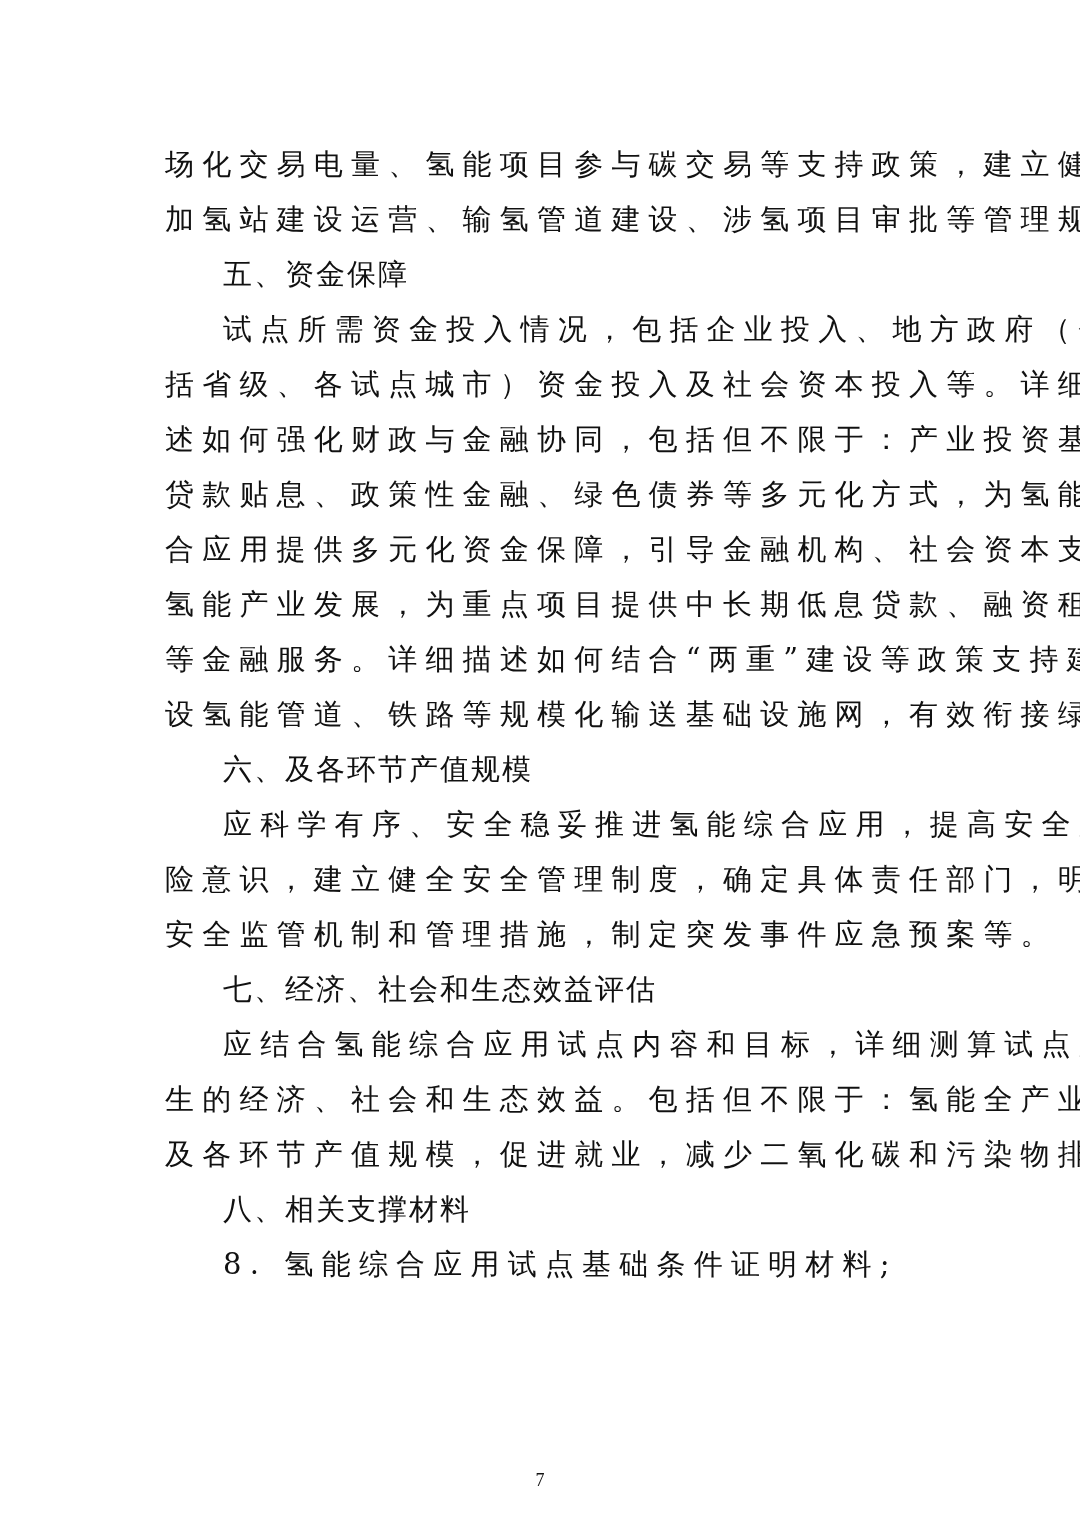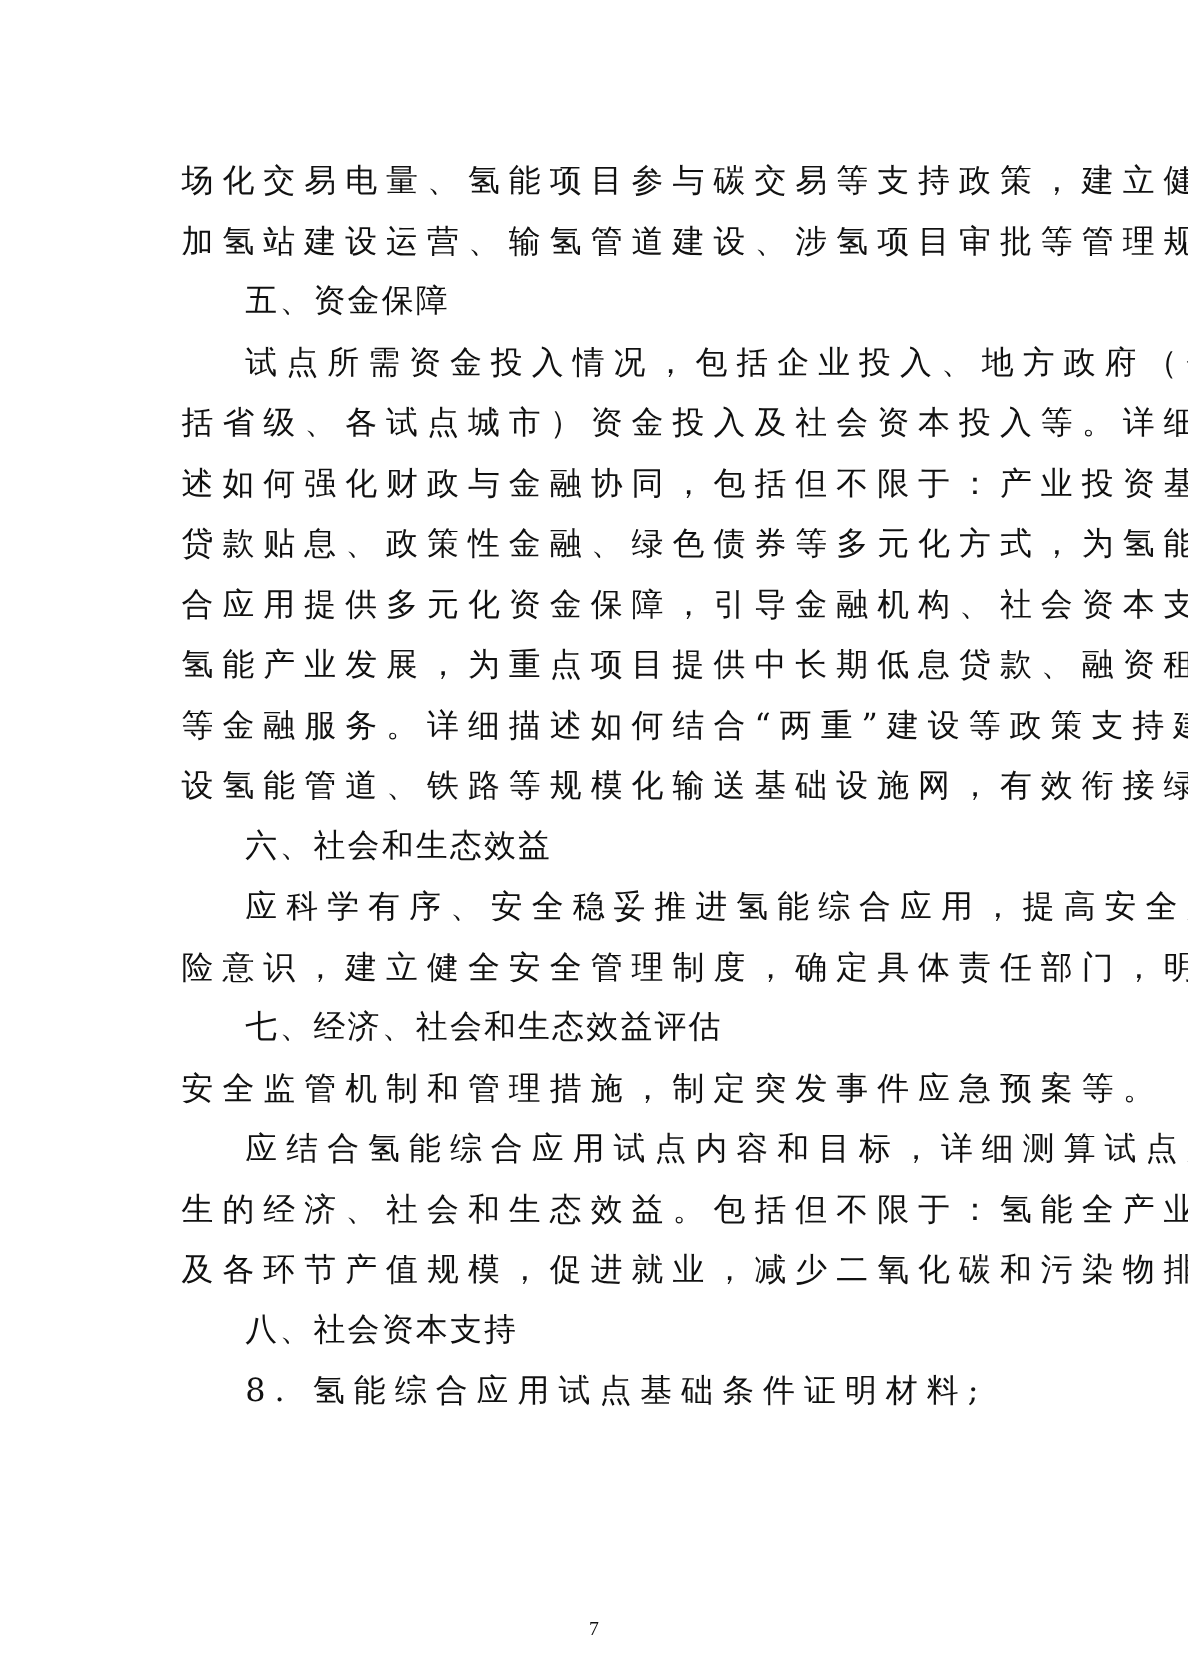--- a/index.html
+++ b/index.html
@@ -38,27 +38,27 @@
     <div class="line heading">五、资金保障</div>
     <div class="line indent">试点所需资金投入情况，包括企业投入、地方政府（包</div>
     <div class="line">括省级、各试点城市）资金投入及社会资本投入等。详细描</div>
     <div class="line">述如何强化财政与金融协同，包括但不限于：产业投资基金、</div>
     <div class="line">贷款贴息、政策性金融、绿色债券等多元化方式，为氢能综</div>
     <div class="line">合应用提供多元化资金保障，引导金融机构、社会资本支持</div>
     <div class="line">氢能产业发展，为重点项目提供中长期低息贷款、融资租赁</div>
     <div class="line">等金融服务。详细描述如何结合“两重”建设等政策支持建</div>
     <div class="line">设氢能管道、铁路等规模化输送基础设施网，有效衔接绿色</div>
 
-    <div class="line heading">六、社会和生态效益</div>
+    <div class="line heading">六、及各环节产值规模</div>
     <div class="line indent">应科学有序、安全稳妥推进氢能综合应用，提高安全风</div>
     <div class="line">险意识，建立健全安全管理制度，确定具体责任部门，明确</div>
+    <div class="line">安全监管机制和管理措施，制定突发事件应急预案等。</div>
+
     <div class="line heading">七、经济、社会和生态效益评估</div>
-
-    <div class="line">安全监管机制和管理措施，制定突发事件应急预案等。</div>
     <div class="line indent">应结合氢能综合应用试点内容和目标，详细测算试点产</div>
     <div class="line">生的经济、社会和生态效益。包括但不限于：氢能全产业链</div>
     <div class="line">及各环节产值规模，促进就业，减少二氧化碳和污染物排放、</div>
 
-    <div class="line heading">八、社会资本支持</div>
+    <div class="line heading">八、相关支撑材料</div>
     <div class="line indent">8. 氢能综合应用试点基础条件证明材料;</div>
   </div>
   <div class="page-number">7</div>
 </div>
 
 </body></html>

